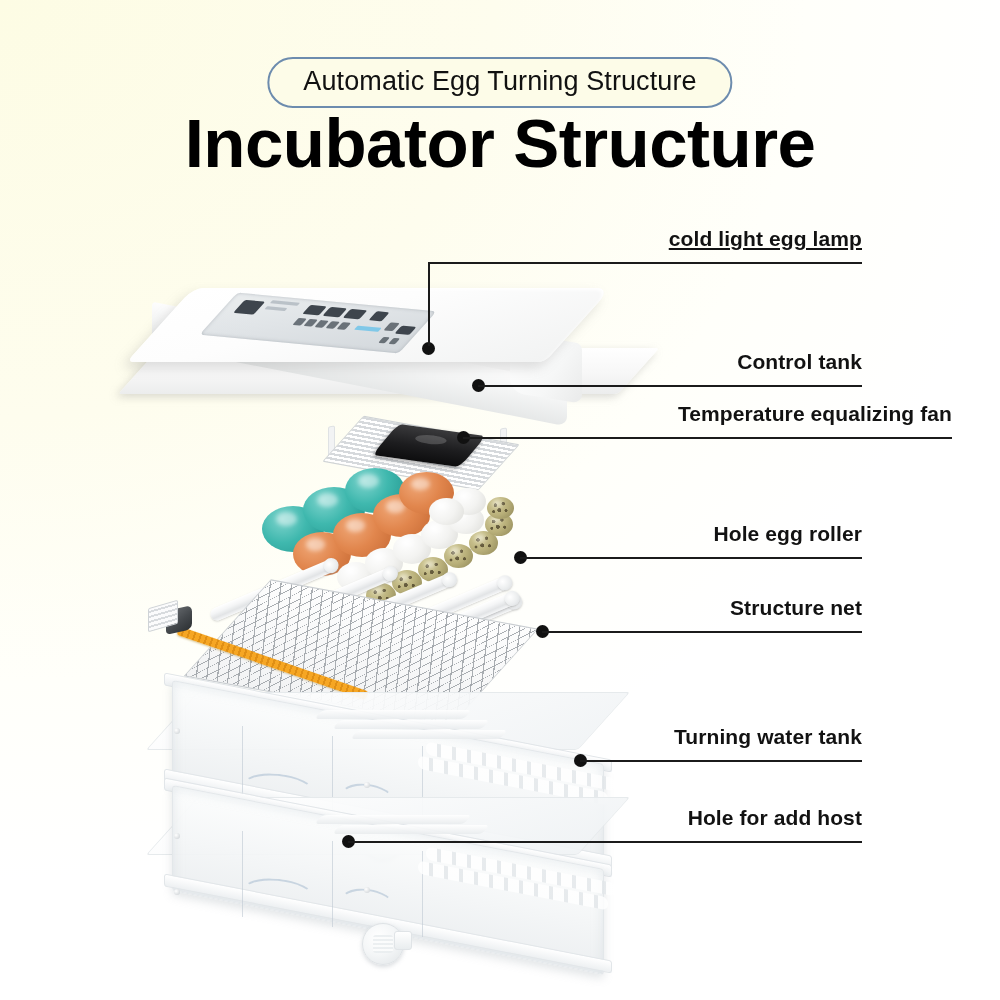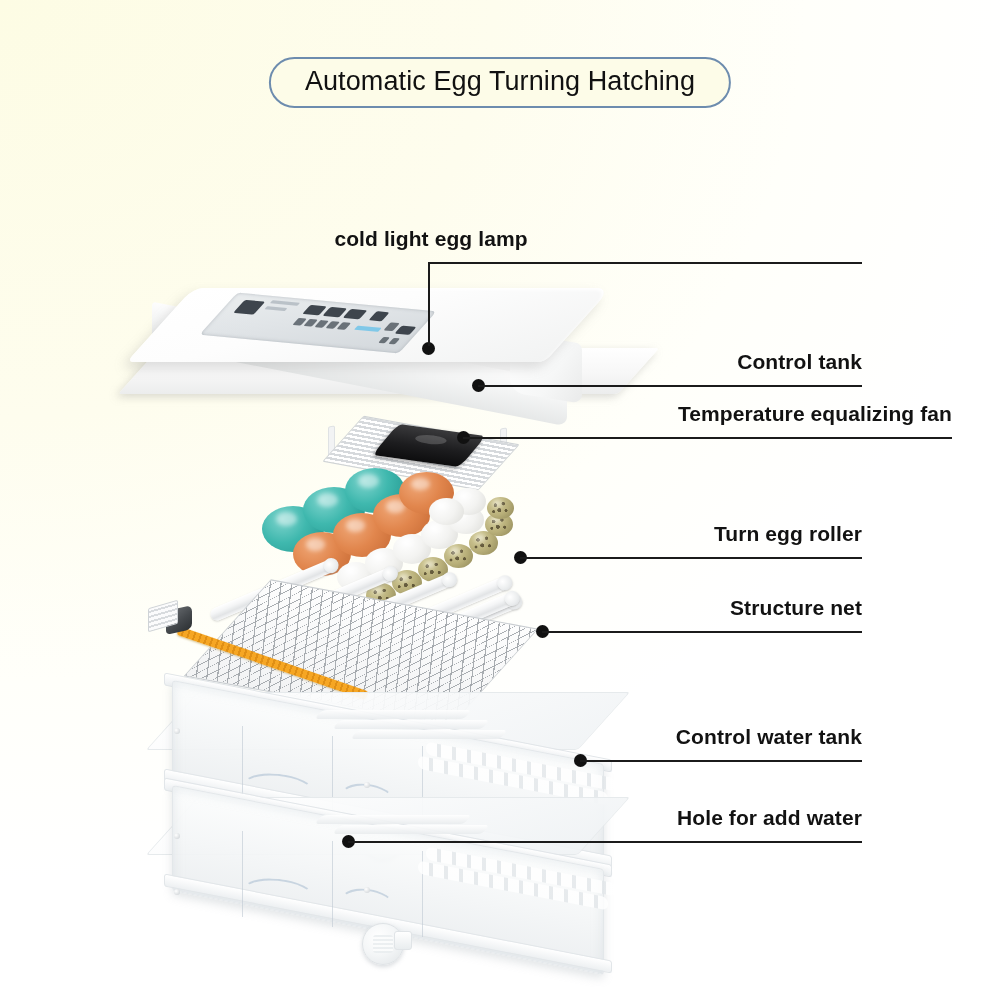--- a/index.html
+++ b/index.html
@@ -234,21 +234,22 @@
   .screw{
     position:absolute;width:6px;height:6px;border-radius:50%;
     background:radial-gradient(circle at 35% 35%,#fff,#c9ced2);
   }
 </style>
 </head>
 <body>
 
 <div id="stage">
 
-  <div class="pill">Automatic Egg Turning Hatching</div>
+  <div class="pill">Automatic Egg Turning Structure</div>
+  <div class="bigtitle">Incubator Structure</div>
 
   <div id="assembly">
 
     <div class="part lid-wrap">
       <div class="lid-flange"></div>
       <div class="lid-face"></div>
       <div class="lid-corner"></div>
       <div class="lid-top"></div>
       <div class="panel">
         <div class="pscr" style="left:14px;top:6px;width:22px;height:13px;"></div>
@@ -368,52 +369,52 @@
         <div class="nub"></div>
       </div>
     </div>
 
   </div>
 
   <div class="callout">
     <div class="dot" style="left:422px;top:342px;"></div>
     <div class="lead-v" style="left:428px;top:262px;height:84px;"></div>
     <div class="lead-h" style="left:428px;top:262px;width:434px;"></div>
-    <div class="txt" style="left:0;top:227px;right:auto;bottom:auto;width:862px;text-align:center;">cold light egg lamp</div>
+    <div class="txt" style="left:0;top:227px;right:auto;bottom:auto;width:862px;text-align:right;text-decoration:underline;">cold light egg lamp</div>
   </div>
 
   <div class="callout">
     <div class="dot" style="left:472px;top:379px;"></div>
     <div class="lead-h" style="left:478px;top:385px;width:384px;"></div>
     <div class="txt" style="left:0;top:350px;right:auto;bottom:auto;width:862px;text-align:right;">Control tank</div>
   </div>
 
   <div class="callout">
     <div class="dot" style="left:457px;top:431px;"></div>
     <div class="lead-h" style="left:463px;top:437px;width:489px;"></div>
     <div class="txt" style="left:0;top:402px;right:auto;bottom:auto;width:952px;text-align:right;">Temperature equalizing fan</div>
   </div>
 
   <div class="callout">
     <div class="dot" style="left:514px;top:551px;"></div>
     <div class="lead-h" style="left:520px;top:557px;width:342px;"></div>
-    <div class="txt" style="left:0;top:522px;right:auto;bottom:auto;width:862px;text-align:right;">Turn egg roller</div>
+    <div class="txt" style="left:0;top:522px;right:auto;bottom:auto;width:862px;text-align:right;">Hole egg roller</div>
   </div>
 
   <div class="callout">
     <div class="dot" style="left:536px;top:625px;"></div>
     <div class="lead-h" style="left:542px;top:631px;width:320px;"></div>
     <div class="txt" style="left:0;top:596px;right:auto;bottom:auto;width:862px;text-align:right;">Structure net</div>
   </div>
 
   <div class="callout">
     <div class="dot" style="left:574px;top:754px;"></div>
     <div class="lead-h" style="left:580px;top:760px;width:282px;"></div>
-    <div class="txt" style="left:0;top:725px;right:auto;bottom:auto;width:862px;text-align:right;">Control water tank</div>
+    <div class="txt" style="left:0;top:725px;right:auto;bottom:auto;width:862px;text-align:right;">Turning water tank</div>
   </div>
 
   <div class="callout">
     <div class="dot" style="left:342px;top:835px;"></div>
     <div class="lead-h" style="left:348px;top:841px;width:514px;"></div>
-    <div class="txt" style="left:0;top:806px;right:auto;bottom:auto;width:862px;text-align:right;">Hole for add water</div>
+    <div class="txt" style="left:0;top:806px;right:auto;bottom:auto;width:862px;text-align:right;">Hole for add host</div>
   </div>
 
 </div>
 
 </body></html>

